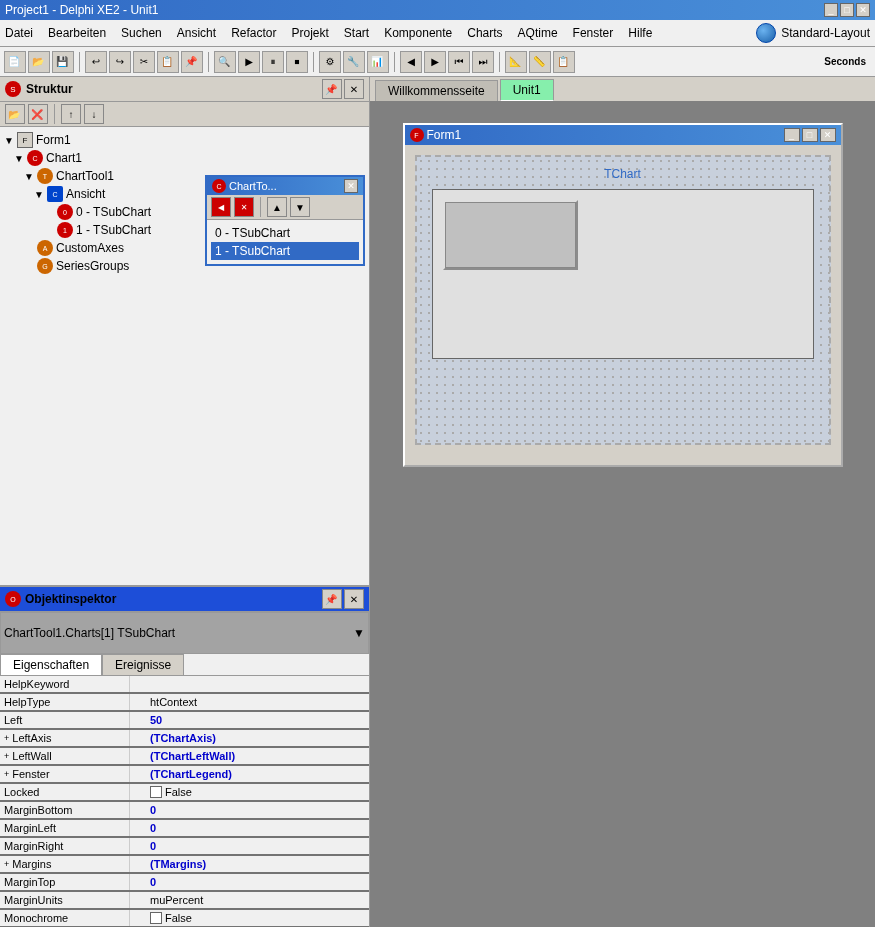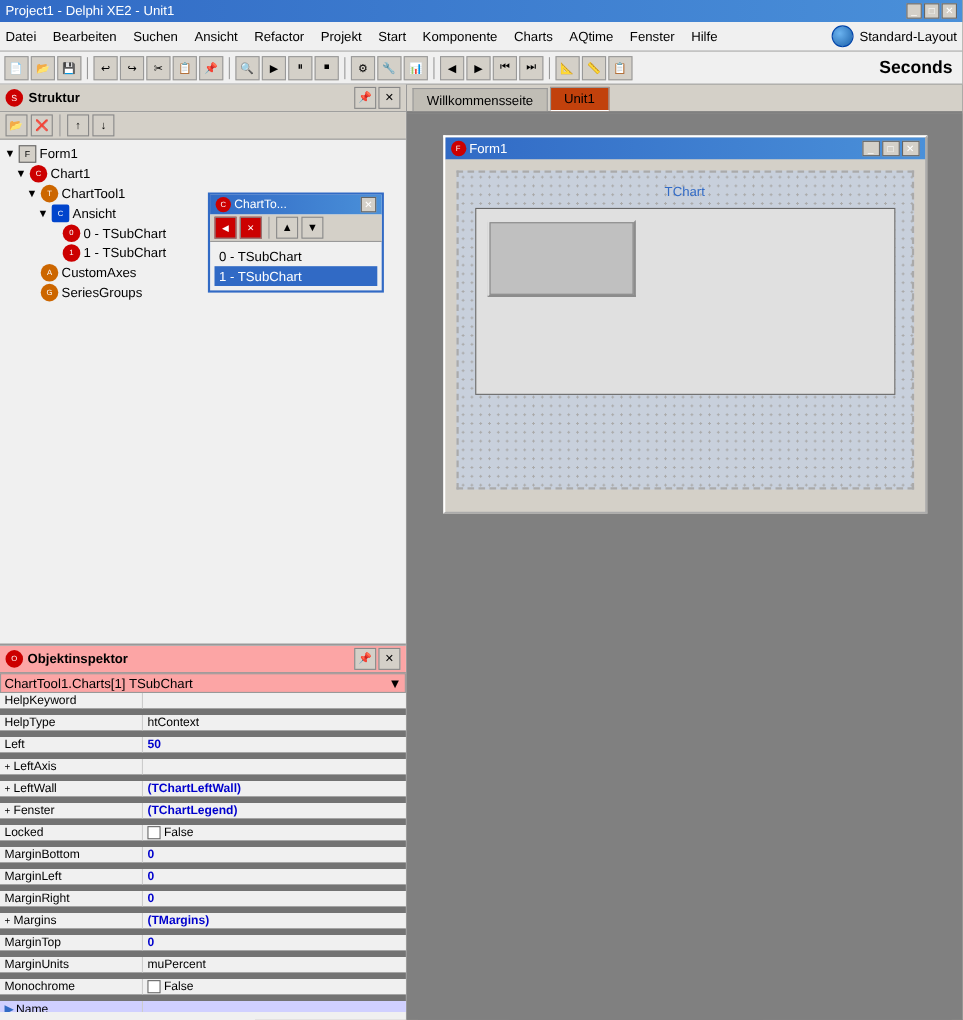--- a/index.html
+++ b/index.html
@@ -6,21 +6,21 @@
     body { font-family: 'Segoe UI', Tahoma, sans-serif; font-size: 12px; background: #d4d0c8; width: 875px; height: 927px; overflow: hidden; }
 
     
     .menubar { background: #f0f0f0; padding: 3px 5px; display: flex; align-items: center; gap: 15px; border-bottom: 1px solid #999; }
     .menu-item { font-size: 12px; cursor: pointer; color: #000; }
 
     
     .toolbar { background: #f0f0f0; padding: 2px 4px; border-bottom: 1px solid #999; display: flex; align-items: center; gap: 2px; min-height: 30px; }
     .toolbar-btn { width: 22px; height: 22px; background: #d4d0c8; border: 1px solid #999; display: flex; align-items: center; justify-content: center; cursor: pointer; font-size: 10px; }
     .toolbar-separator { width: 1px; height: 20px; background: #999; margin: 0 3px; }
-    .toolbar-label { margin-left: auto; font-size: 16px; font-weight: bold; color: #000; padding-right: 5px; }
+    .toolbar-label { margin-left: auto; font-size: 10px; font-weight: bold; color: #000; padding-right: 5px; }
 
     
     .main-layout { display: flex; height: calc(927px - 52px); }
 
     
     .left-panel { width: 370px; display: flex; flex-direction: column; border-right: 1px solid #999; }
 
     
     .struktur-panel { background: #f0f0f0; border-bottom: 2px solid #999; flex: 0 0 510px; position: relative; }
     .panel-header { background: #d4d0c8; border-bottom: 1px solid #999; padding: 2px 5px; display: flex; align-items: center; gap: 5px; }
@@ -31,52 +31,52 @@
     .tree-container { padding: 4px; overflow: auto; height: 380px; }
     .tree-item { display: flex; align-items: center; gap: 3px; padding: 1px 0; cursor: pointer; }
     .tree-expand { width: 10px; font-size: 10px; cursor: pointer; }
     .tree-label { font-size: 12px; }
     .indent1 { margin-left: 10px; }
     .indent2 { margin-left: 20px; }
     .indent3 { margin-left: 30px; }
     .indent4 { margin-left: 40px; }
 
     
-    .chart-window { position: absolute; top: 98px; left: 189px; width: 160px; background: #f0f0f0; border: 2px solid #316ac5; z-index: 100; }
+    .chart-window { position: absolute; top: 98px; left: 205px; width: 160px; background: #f0f0f0; border: 2px solid #316ac5; z-index: 100; }
     .chart-window-title { background: linear-gradient(to right, #316ac5, #4a90d9); color: #fff; padding: 2px 5px; display: flex; align-items: center; justify-content: space-between; font-size: 11px; }
     .chart-window-toolbar { background: #d4d0c8; border-bottom: 1px solid #999; padding: 2px 4px; display: flex; align-items: center; gap: 3px; }
     .chart-window-content { padding: 4px; }
     .chart-list-item { padding: 2px 4px; font-size: 12px; cursor: pointer; }
     .chart-list-item.selected { background: #316ac5; color: #fff; }
     .win-btn { width: 14px; height: 14px; background: #d4d0c8; border: 1px solid #666; display: flex; align-items: center; justify-content: center; font-size: 9px; cursor: pointer; }
 
     
     .objinsp-panel { background: #f0f0f0; flex: 1; }
-    .objinsp-header { background: #fca5a5; border-bottom: 1px solid #999; padding: 2px 5px; display: flex; align-items: center; justify-content: space-between; }
+    .objinsp-header { background: #1d4ed8; border-bottom: 1px solid #999; padding: 2px 5px; display: flex; align-items: center; justify-content: space-between; }
     .objinsp-title { font-size: 12px; font-weight: bold; }
-    .objinsp-selector { width: 100%; background: #fca5a5; border: 1px solid #999; padding: 1px 3px; font-size: 12px; display: flex; align-items: center; justify-content: space-between; cursor: pointer; }
+    .objinsp-selector { width: 100%; background: #a3a3a3; border: 1px solid #999; padding: 13px 3px; font-size: 12px; display: flex; align-items: center; justify-content: space-between; cursor: pointer; }
     .objinsp-tabs { display: flex; border-bottom: 1px solid #999; }
     .objinsp-tab { padding: 3px 12px; font-size: 12px; cursor: pointer; background: #d4d0c8; border: 1px solid #999; border-bottom: none; }
     .objinsp-tab.active { background: #fff; }
     .prop-grid { overflow-y: auto; height: 290px; }
-    .prop-row { display: flex; border-bottom: 6px solid #737373; min-height: 18px; }
+    .prop-row { display: flex; border-bottom: 2px solid #737373; min-height: 18px; gap: 16px; }
     .prop-name { width: 130px; padding: 1px 4px; border-right: 1px solid #ccc; font-size: 11px; color: #000; display: flex; align-items: center; }
     .prop-value { flex: 1; padding: 1px 4px; font-size: 11px; display: flex; align-items: center; }
     .prop-value.blue { color: #0000cc; font-weight: bold; }
     .prop-expand { margin-right: 3px; font-size: 9px; cursor: pointer; }
     .checkbox-icon { width: 12px; height: 12px; border: 1px solid #666; background: #fff; display: inline-flex; align-items: center; justify-content: center; font-size: 9px; margin-right: 3px; }
     .prop-row.current { background: #d0d0ff; }
 
     
     .right-panel { flex: 1; display: flex; flex-direction: column; background: #808080; }
 
     
     .tab-bar { background: #d4d0c8; display: flex; align-items: flex-end; padding: 2px 5px 0 5px; border-bottom: 2px solid #808080; }
     .tab { padding: 3px 12px; font-size: 12px; cursor: pointer; background: #c0bdb5; border: 1px solid #999; border-bottom: none; margin-right: 2px; }
-    .tab.active { background: #c2410c; border-bottom: 1px solid #fff; }
+    .tab.active { background: #86efac; border-bottom: 1px solid #fff; }
 
     
     .form-area { background: #808080; flex: 1; padding: 10px; display: flex; justify-content: center; align-items: flex-start; padding-top: 15px; }
     .form-window { background: #d4d0c8; border: 2px outset #fff; width: 440px; }
     .form-title-bar { background: linear-gradient(to right, #316ac5, #4a90d9); color: #fff; padding: 3px 5px; display: flex; align-items: center; justify-content: space-between; font-size: 12px; }
     .form-title-buttons { display: flex; gap: 2px; }
     .form-title-btn { width: 16px; height: 14px; background: #d4d0c8; border: 1px solid #666; display: flex; align-items: center; justify-content: center; font-size: 9px; cursor: pointer; }
     .form-body { background: #d4d0c8; padding: 5px; min-height: 320px; position: relative; }
   </style>
 </head>
@@ -246,20 +246,24 @@
         </div>
         <div style="display:flex;gap:2px;">
           <div class="panel-btn">📌</div>
           <div class="panel-btn">✕</div>
         </div>
       </div>
       <div class="objinsp-selector">
         <span>ChartTool1.Charts[1]  TSubChart</span>
         <span>▼</span>
       </div>
+      <div class="objinsp-tabs">
+        <div class="objinsp-tab active">Eigenschaften</div>
+        <div class="objinsp-tab">Ereignisse</div>
+      </div>
       <div class="prop-grid">
 
         <div class="prop-row">
           <div class="prop-name">
               <span>HelpKeyword</span>
             </div>
           <div class="prop-value">
               <span></span>
             </div>
         </div>
@@ -280,20 +284,23 @@
             </div>
           <div class="prop-value blue">
               <span>50</span>
             </div>
         </div>
 
         <div class="prop-row">
           <div class="prop-name">
               <span class="prop-expand">+</span>
               <span>LeftAxis</span>
+            </div>
+          <div class="prop-value blue">
+              <span>(TChartAxis)</span>
             </div>
         </div>
 
         <div class="prop-row">
           <div class="prop-name">
               <span class="prop-expand">+</span>
               <span>LeftWall</span>
             </div>
           <div class="prop-value blue">
               <span>(TChartLeftWall)</span>

